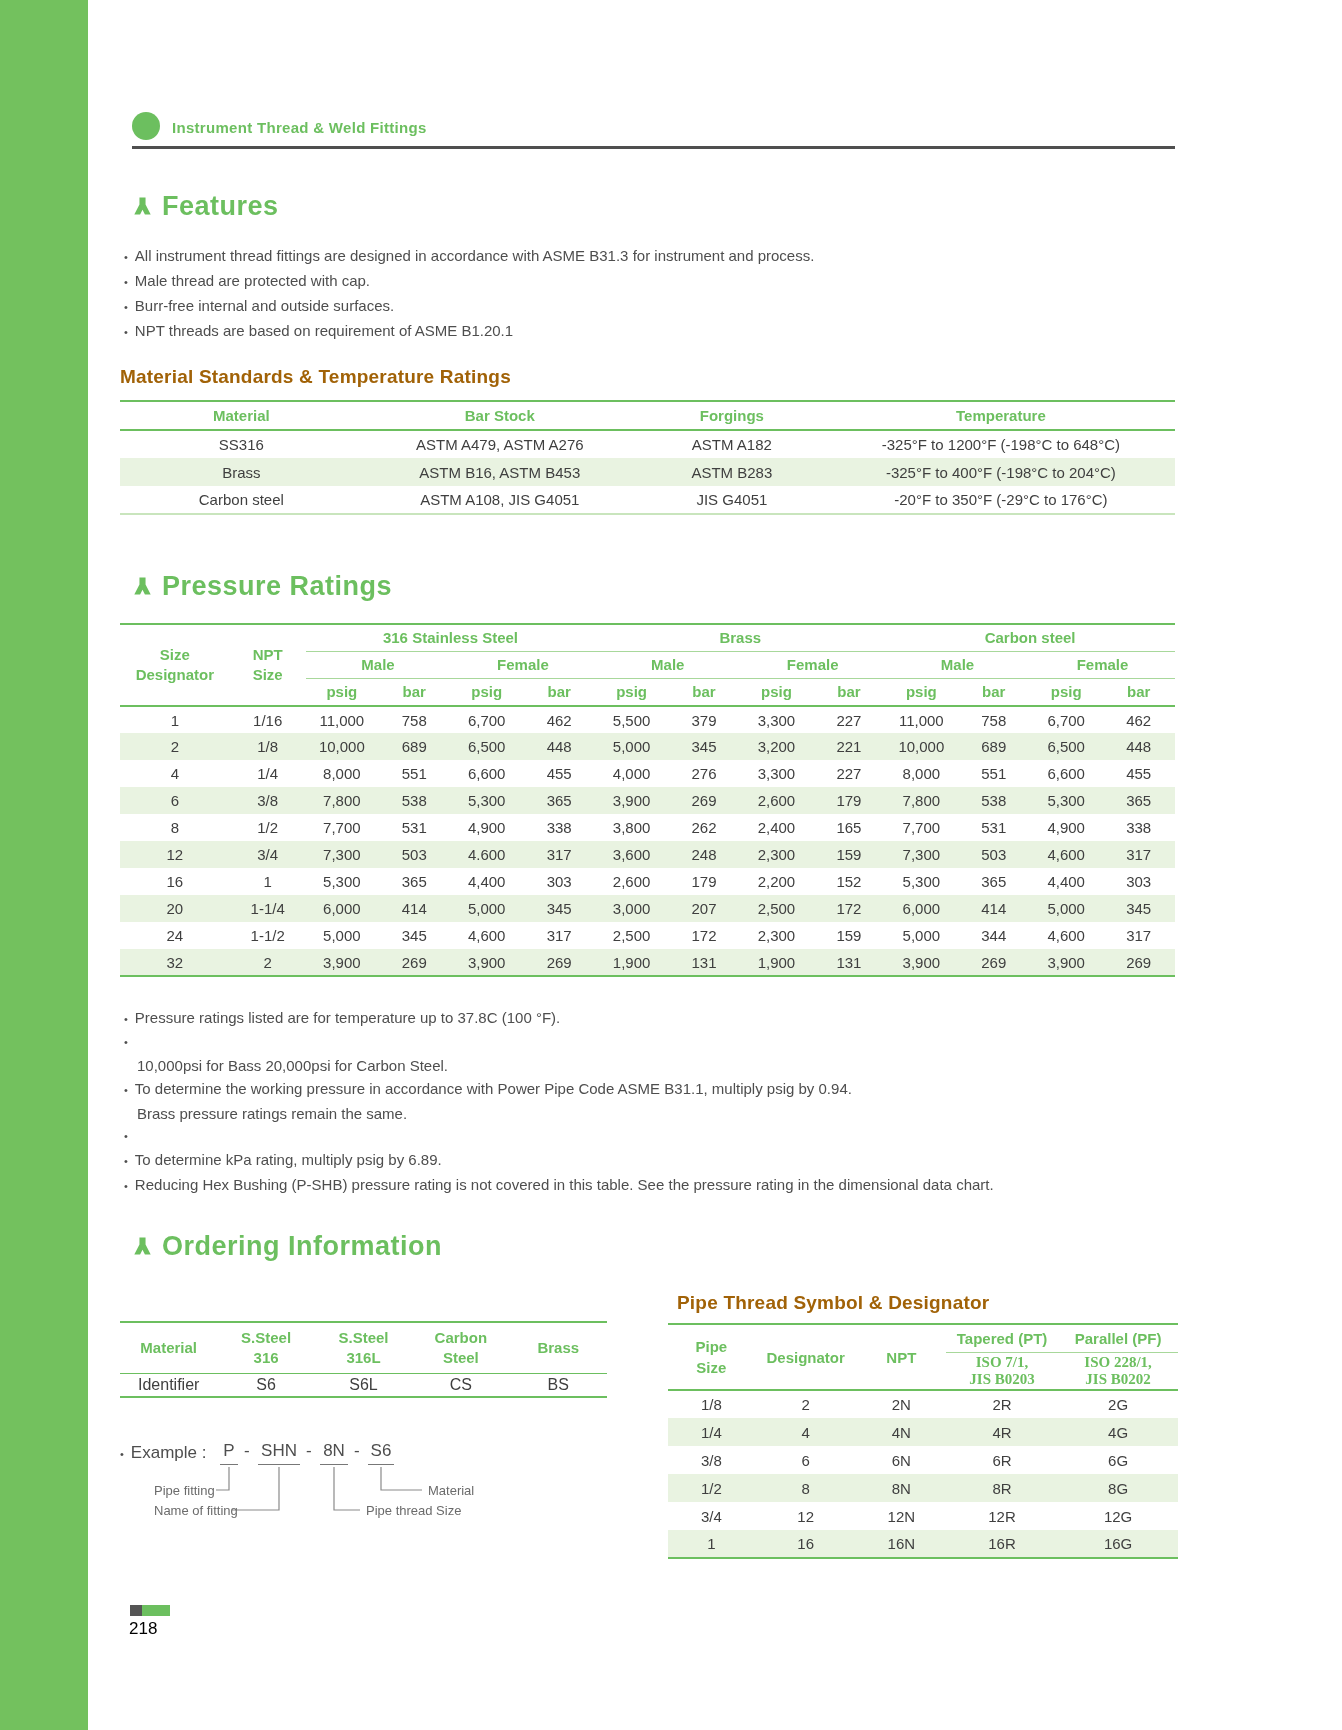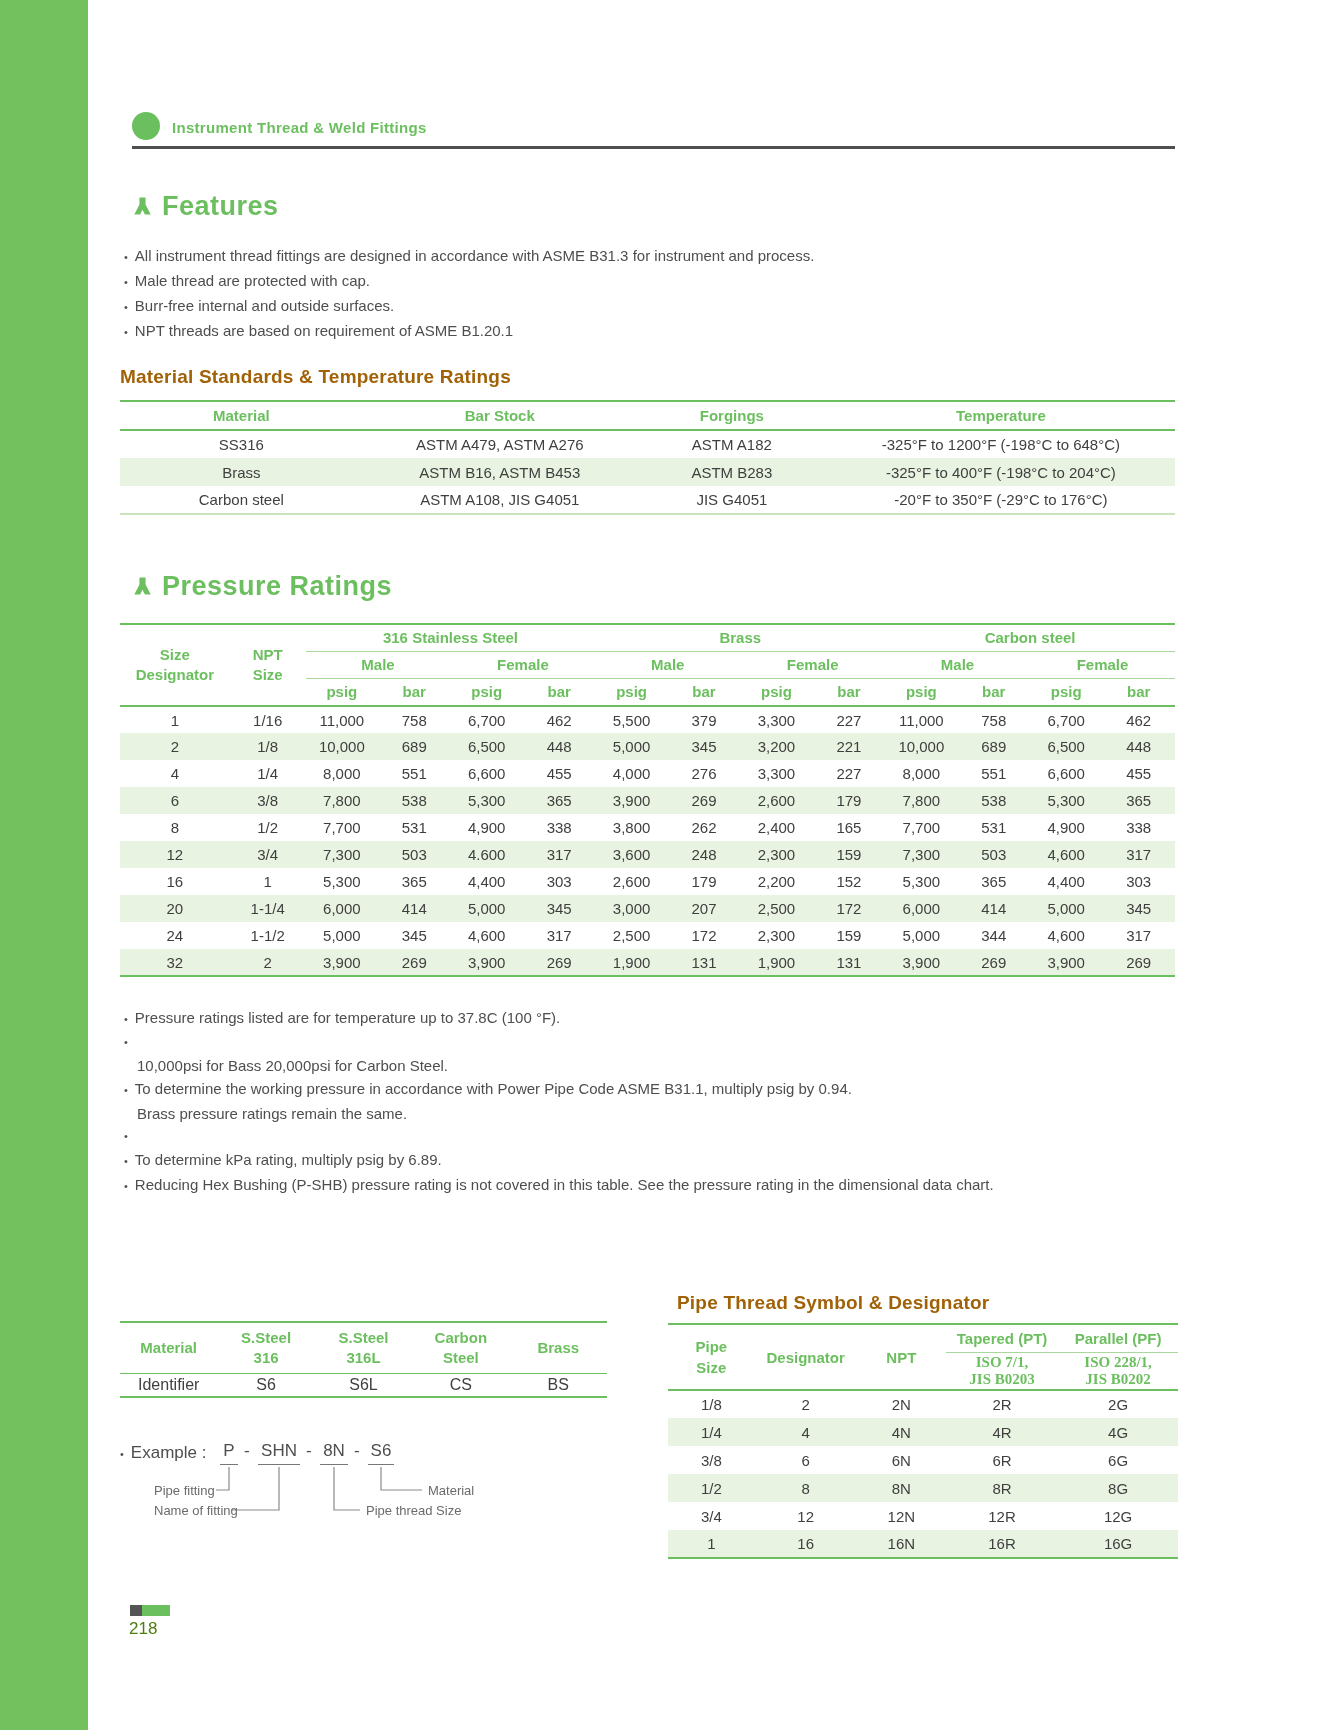--- a/index.html
+++ b/index.html
@@ -67,21 +67,21 @@
   .pipe-thread-table thead th { border-top:2px solid #6cbf5f; }
   .pipe-thread-table thead th.top2 { height:28px; border-bottom:1.5px solid #a8d89b; }
   .pipe-thread-table thead tr.iso th { height:38px; border-top:none; border-bottom:2px solid #6cbf5f; line-height:17px;font-family:Liberation Serif, serif; }
   .pipe-thread-table thead th.span2 { border-bottom:2px solid #6cbf5f; line-height:21px; }
   .pipe-thread-table tbody td { height:28px; }
   .pipe-thread-table tbody tr:last-child td { border-bottom:2px solid #6cbf5f; }
 
   .footer-marker { position:absolute; left:130px; top:1605px; display:flex; }
   .footer-marker .sq { width:12px; height:11px; background:#555555; }
   .footer-marker .bar { width:28px; height:11px; background:#6cbf5f; }
-  .page-number { position:absolute; left:129px; top:1619px; font-size:17px; color:#4d7c0f; }
+  .page-number { position:absolute; left:129px; top:1619px; font-size:17px; color:#000000; }
 </style>
 </head>
 <body>
 
 <div class="page">
   <div class="sidebar"></div>
 
   <div class="header-circle"></div>
   <div class="header-title">Instrument Thread &amp; Weld Fittings</div>
   <div class="dark-rule"></div>
@@ -392,20 +392,26 @@
       <div class="bullet-line">
         <span class="bullet">•</span>
         <span>To determine kPa rating, multiply psig by 6.89.</span>
       </div>
       <div class="bullet-line">
         <span class="bullet">•</span>
         <span>Reducing Hex Bushing (P-SHB) pressure rating is not covered in this table. See the pressure rating in the dimensional data chart.</span>
       </div>
     </div>
 
+  <div class="section-heading" style="left:132px; top:1231px;">
+    <svg width="21" height="22" viewBox="0 0 20 18">
+        <path fill="#6cbf5f" d="M7.1,0 h5.8 v6.6 l4.9,9.6 h-5.5 l-2.3,-4.6 -2.3,4.6 H2.2 l4.9,-9.6 Z"></path>
+      </svg>
+    <span>Ordering Information</span>
+  </div>
 
   <table class="identifier-table">
     <colgroup>
         <col style="width:20%">
         <col style="width:20%">
         <col style="width:20%">
         <col style="width:20%">
         <col style="width:20%">
       </colgroup>
     <thead>

